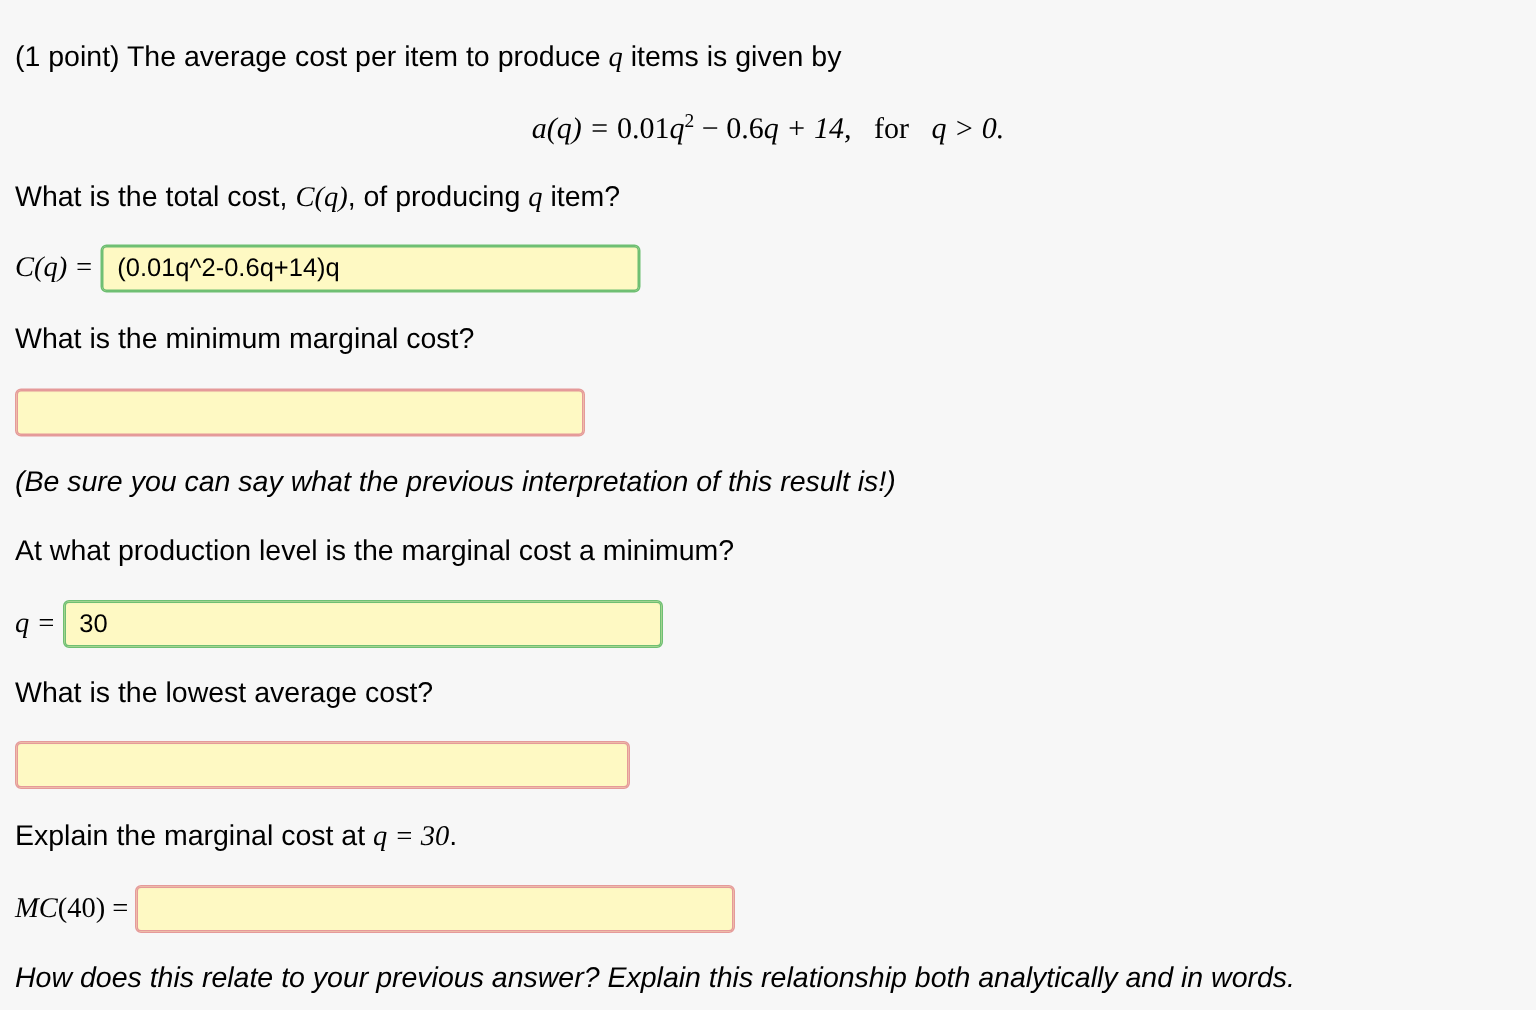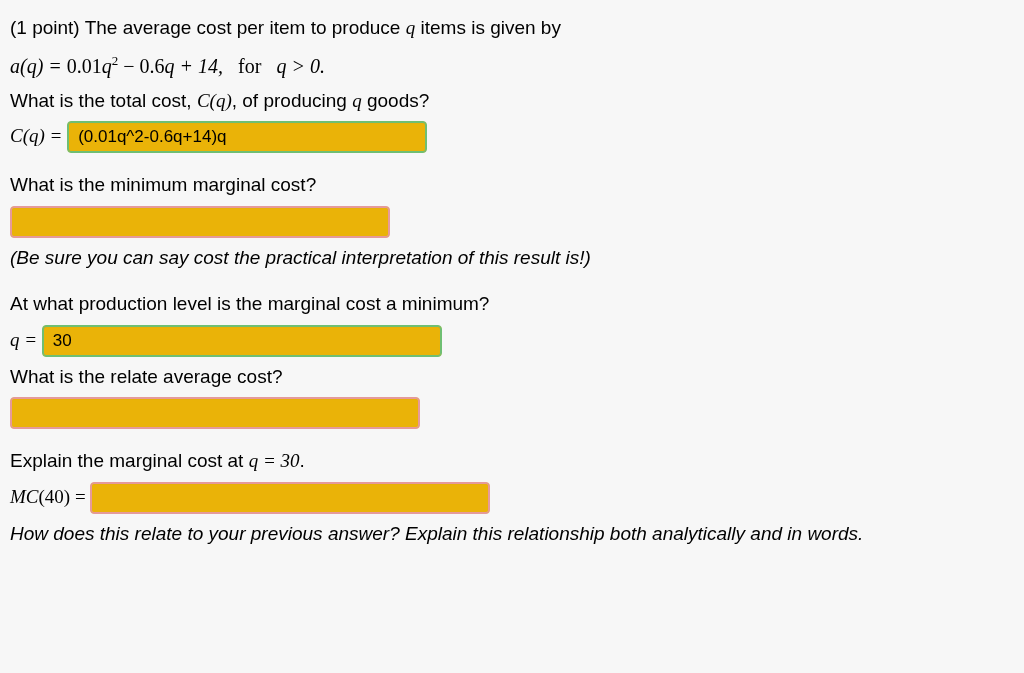--- a/index.html
+++ b/index.html
@@ -6,35 +6,36 @@
   body {
     margin: 0;
     padding: 8px 10px;
     font-family: Arial, Helvetica, sans-serif;
     font-size: 19px;
     color: #000;
     background: #f7f7f7;
     line-height: 1.5;
     width: 1024px;
   }
-  .row { margin: 6px 0; }
+  .row { margin: 17px 0; }
   .math { font-family: 'Times New Roman', Times, serif; font-style: italic; }
   .math .rm { font-style: normal; }
   .eq-center {
+    text-align: center;
     margin: 8px 0 2px 0;
     font-size: 20px;
   }
   .input-box {
     display: inline-block;
     vertical-align: middle;
     height: 32px;
     min-width: 360px;
     border: 1px solid #bbb;
     border-radius: 4px;
-    background: #eab308;
+    background: #fef9c3;
     padding: 1px 8px;
     font-size: 17px;
     font-family: Arial, Helvetica, sans-serif;
     line-height: 28px;
     box-shadow: inset 0 1px 2px rgba(0,0,0,0.06);
   }
   .input-box.correct {
     border: 1px solid #6fbf73;
     box-shadow: 0 0 0 1px #6fbf73 inset, inset 0 1px 2px rgba(0,0,0,0.04);
   }
@@ -60,51 +61,51 @@
 
 <div class="row">
   <span>(1 point) The average cost per item to produce </span><span class="math">q</span><span> items is given by</span>
 </div>
 
 <div class="eq-center math">
   <span>a(q) = </span><span class="rm">0.01</span><span>q</span><sup class="rm">2</sup><span class="rm"> − </span><span class="rm">0.6</span><span>q + 14,</span>&nbsp;&nbsp;&nbsp;<span class="rm">for</span>&nbsp;&nbsp;&nbsp;<span><span>q &gt; 0.</span></span>
 </div>
 
 <div class="row">
-  <span>What is the total cost, </span><span class="math">C(q)</span><span>, of producing </span><span class="math">q</span><span> goods?</span>
+  <span>What is the total cost, </span><span class="math">C(q)</span><span>, of producing </span><span class="math">q</span><span> item?</span>
 </div>
 <div class="row">
   <span class="math">C(q) = </span>
   <span class="input-box correct" style="min-width:360px">
     <input type="text" value="(0.01q^2-0.6q+14)q" style="">
   </span>
 </div>
 
 <div class="row gap">
   <span>What is the minimum marginal cost?</span>
 </div>
 <div class="row">
   <span class="input-box incorrect" style="min-width:380px">
     <input type="text" value="" style="">
   </span>
 </div>
-<div class="row hint">(Be sure you can say cost the practical interpretation of this result is!)</div>
+<div class="row hint">(Be sure you can say what the previous interpretation of this result is!)</div>
 
 <div class="row gap">
   <span>At what production level is the marginal cost a minimum?</span>
 </div>
 <div class="row">
   <span class="math">q = </span>
   <span class="input-box correct" style="min-width:400px">
     <input type="text" value="30" style="">
   </span>
 </div>
 
 <div class="row">
-  <span>What is the relate average cost?</span>
+  <span>What is the lowest average cost?</span>
 </div>
 <div class="row">
   <span class="input-box incorrect" style="min-width:410px">
     <input type="text" value="" style="">
   </span>
 </div>
 
 <div class="row gap">
   <span>Explain the marginal cost at </span><span class="math">q = 30</span><span>.</span>
 </div>

